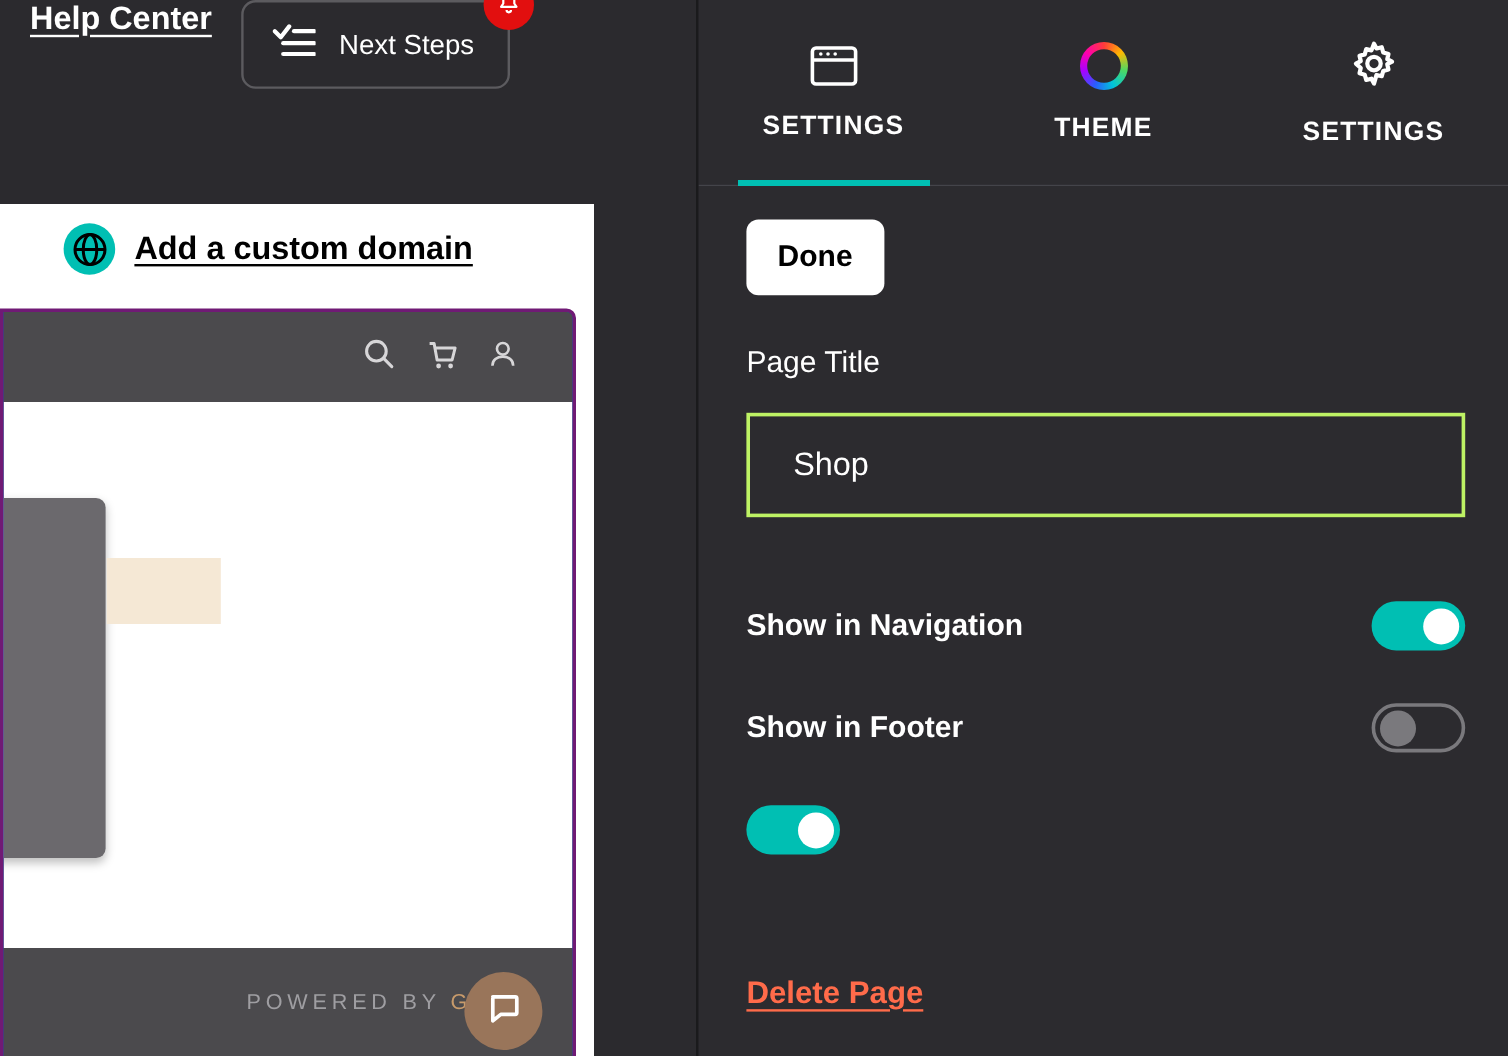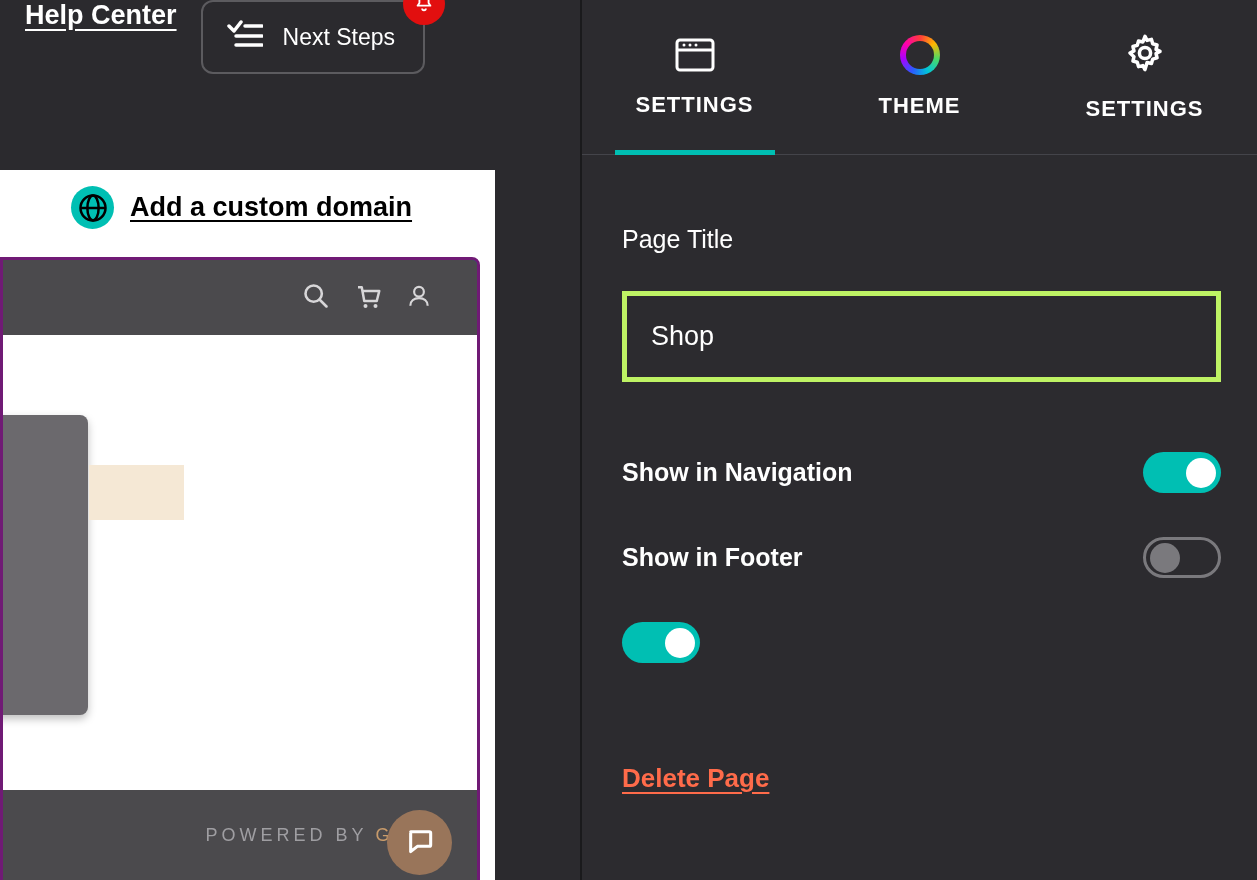--- a/index.html
+++ b/index.html
@@ -77,21 +77,21 @@
       width: 495px;
       background: #fff;
       border-radius: 0 8px 0 0;
     }
     .domain-bar {
       height: 75px;
       background: #fff;
       display: flex;
       align-items: center;
       gap: 16px;
-      padding-left: 71px;
+      padding-left: 53px;
     }
     .globe-circle {
       width: 43px;
       height: 43px;
       border-radius: 50%;
       background: #00bfb3;
       display: flex;
       align-items: center;
       justify-content: center;
     }
@@ -249,26 +249,26 @@
       cursor: pointer;
     }
     .field-label {
       color: #fff;
       font-size: 25px;
       font-weight: 400;
       margin-top: 42px;
     }
     .page-title-input {
       width: 100%;
-      margin-top: 37px;
+      margin-top: 27px;
       background: transparent;
-      border: 5px solid #bef264;
+      border: 3px solid #bef264;
       color: #fff;
       font-size: 27px;
-      padding: 25px 24px;
+      padding: 25px 36px;
       outline: none;
     }
     .toggle-row {
       display: flex;
       align-items: center;
       justify-content: space-between;
       margin-top: 44px;
       gap: 28px;
     }
     .toggle-row:first-of-type {
@@ -440,20 +440,21 @@
         <svg width="42" height="42" viewBox="0 0 24 24" fill="none">
           <circle cx="12" cy="12" r="3.2" stroke="#fff" stroke-width="2"></circle>
           <path d="M12 2.5 l1.2 2.3 2.5-.6 .7 2.5 2.5.7-.6 2.5 2.3 1.2-2.3 1.2 .6 2.5-2.5.7-.7 2.5-2.5-.6L12 21.5l-1.2-2.3-2.5.6-.7-2.5-2.5-.7 .6-2.5L3.4 12l2.3-1.2-.6-2.5 2.5-.7 .7-2.5 2.5.6L12 2.5Z" stroke="#fff" stroke-width="2" fill="none" stroke-linejoin="round"></path>
         </svg>
       </span>
       <span class="tab-label">SETTINGS</span>
     </div>
   </div>
 
   <div class="settings-content">
+    <button class="done-btn">Done</button>
 
     <div class="field-label">Page Title</div>
     <input class="page-title-input" type="text" value="Shop" style="">
 
     <div class="toggle-row" style="margin-top:70px;">
       <div class="toggle-label">Show in Navigation</div>
       <div class="toggle on">
           <div class="knob"></div>
         </div>
     </div>

